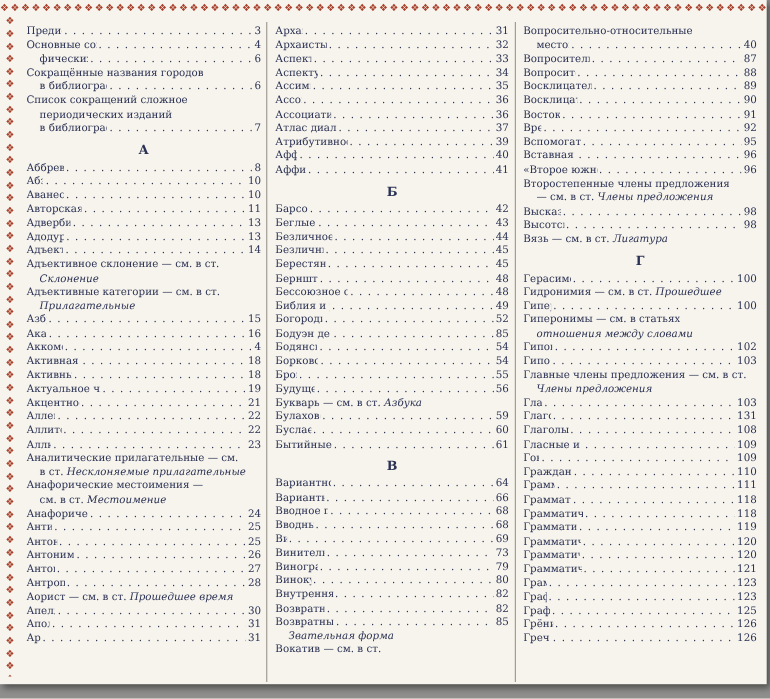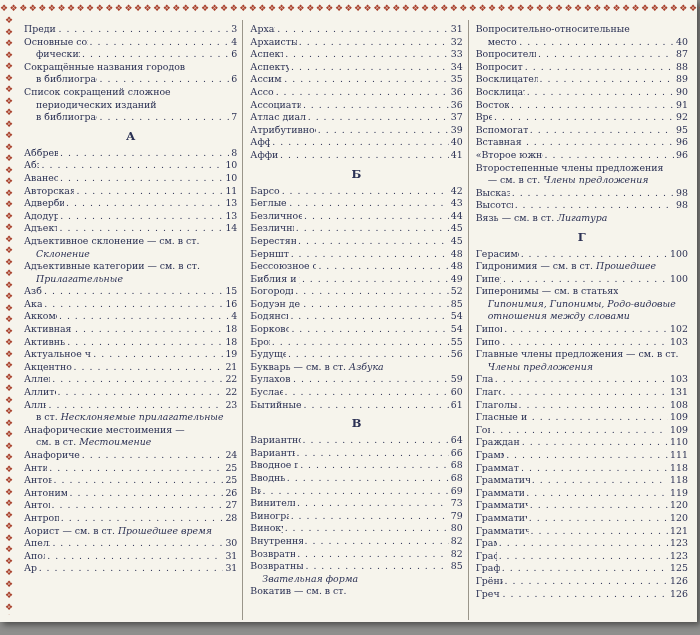--- a/index.html
+++ b/index.html
@@ -191,20 +191,23 @@
         <div class="row">
           <span class="txt"><span>Аллитерация</span></span>
           <span class="dots"></span>
           <span class="pg">22</span>
         </div>
         <div class="row">
           <span class="txt"><span>Аллюзия</span></span>
           <span class="dots"></span>
           <span class="pg">23</span>
         </div>
+        <div class="row">
+          <span class="txt"><span>Аналитические прилагательные — см.</span></span>
+        </div>
         <div class="row ind">
           <span class="txt"><span>в ст.</span><span class="it"> Несклоняемые прилагательные</span></span>
         </div>
         <div class="row">
           <span class="txt"><span>Анафорические местоимения —</span></span>
         </div>
         <div class="row ind">
           <span class="txt"><span>см. в ст.</span><span class="it"> Местоимение</span></span>
         </div>
         <div class="row">
@@ -546,23 +549,20 @@
         <div class="row">
           <span class="txt"><span>Гидронимия — см. в ст.</span><span class="it"> Прошедшее</span></span>
         </div>
         <div class="row">
           <span class="txt"><span>Гипербола</span></span>
           <span class="dots"></span>
           <span class="pg">100</span>
         </div>
         <div class="row">
           <span class="txt"><span>Гиперонимы — см. в статьях</span></span>
-        </div>
-        <div class="row ind">
-          <span class="txt"><span class="it">Гипонимия, Гипонимы, Родо-видовые</span></span>
         </div>
         <div class="row ind">
           <span class="txt"><span class="it">отношения между словами</span></span>
         </div>
         <div class="row">
           <span class="txt"><span>Гипонимия</span></span>
           <span class="dots"></span>
           <span class="pg">102</span>
         </div>
         <div class="row">

